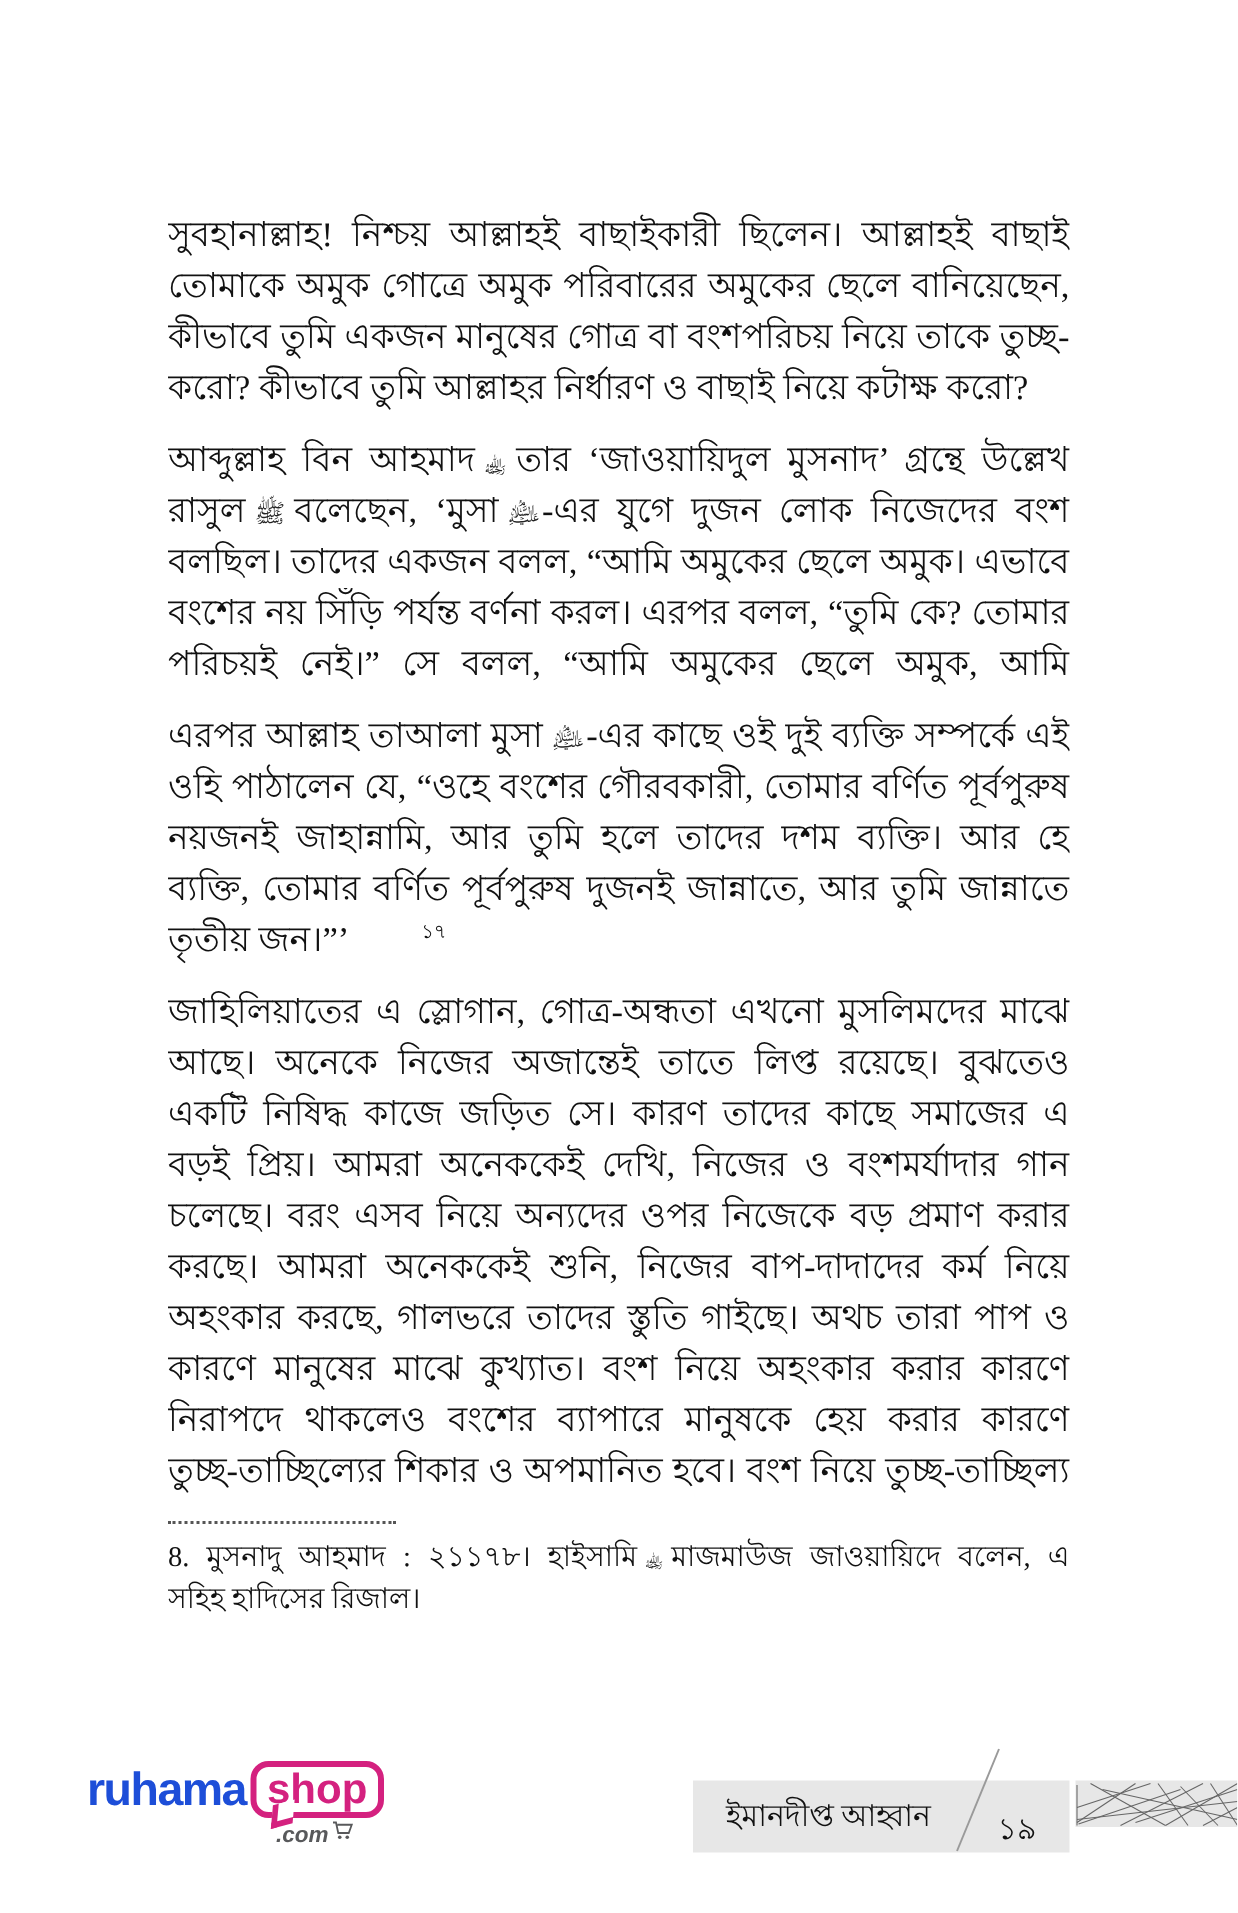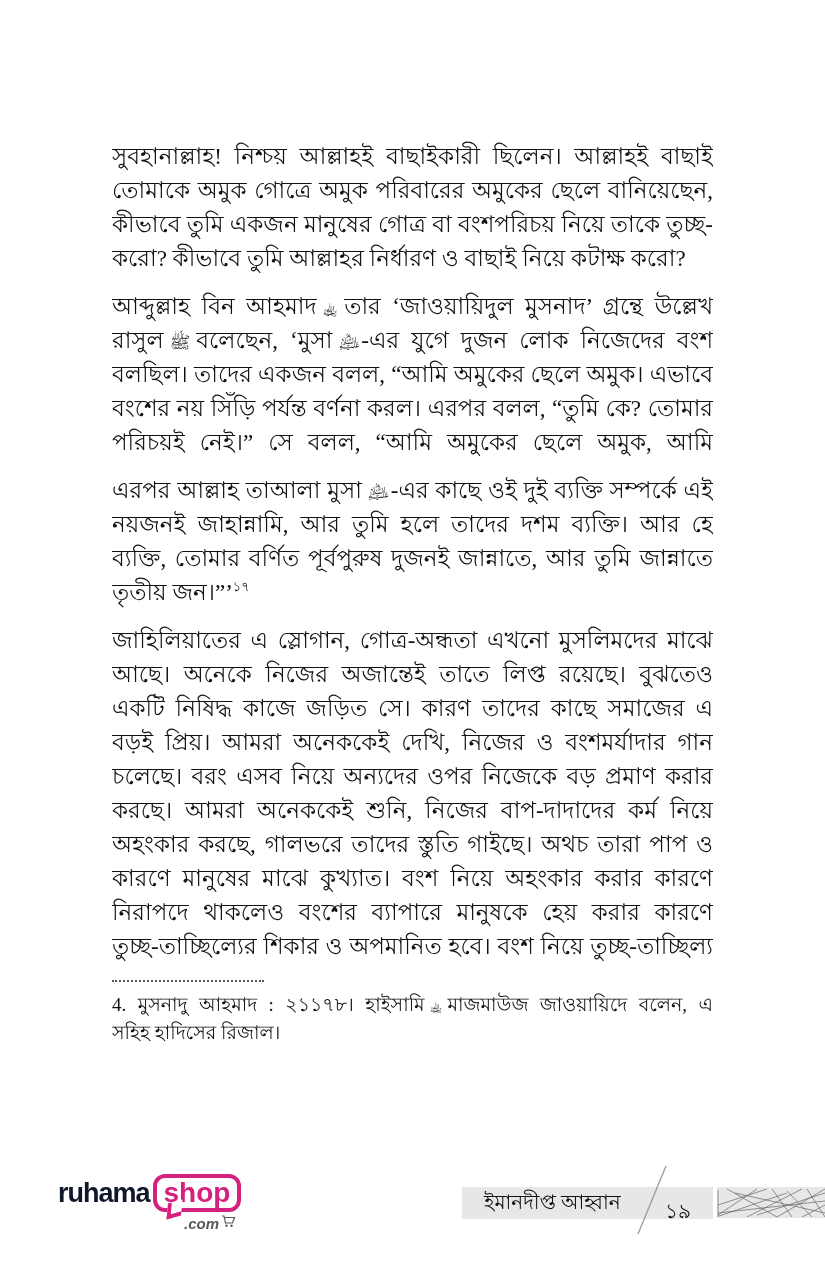--- a/index.html
+++ b/index.html
@@ -9,54 +9,54 @@
     overflow:hidden;
   }
   
   .content{position:absolute;left:112px;top:140px;width:601px;font-size:23px;}
   .para{margin:0 0 14px 0;}
   .bline{
     height:34px;line-height:34px;overflow:hidden;
     text-align:justify;text-align-last:justify;
   }
   .bline.short{text-align:right;text-align-last:left;}
-  sup.fnref{font-size:13px;line-height:0;vertical-align:super;}
+  sup.fnref{font-size:13px;line-height:0;vertical-align:super;margin-left:48px;}
   .honorific{font-size:17px;color:#222;margin:0 6px;}
   .honorific.tight{margin-right:1px;}
   
   .fnblock{margin-top:16px;}
   .fnrule{width:152px;height:0;border-top:2px dotted #555;margin:0 0 9px 0;}
   .fnline{
     font-size:19px;height:28px;line-height:28px;overflow:hidden;
     text-align:justify;text-align-last:justify;
   }
   .fnline.short{text-align:right;text-align-last:left;}
   .fn-honorific{font-size:14px;color:#222;margin:0 5px;}
   
   .logo{position:absolute;left:58px;top:1174px;width:190px;
         font-family:"Liberation Sans","DejaVu Sans",sans-serif;}
   .logo-row{display:flex;align-items:center;}
-  .logo-name{font-size:27px;font-weight:bold;color:#0f172a;letter-spacing:-1px;}
+  .logo-name{font-size:31px;font-weight:bold;color:#1d4ed8;letter-spacing:-1px;}
   .logo-bubble{
     position:relative;display:inline-block;margin-left:3px;
     border:4px solid #d4217f;border-radius:12px;padding:0 7px;
     font-size:28px;font-weight:bold;color:#d4217f;line-height:30px;background:#fff;
   }
   .logo-bubble::after{
     content:"";position:absolute;left:10px;bottom:-9px;width:11px;height:11px;
     background:#fff;border-left:4px solid #d4217f;border-bottom:4px solid #d4217f;
     transform:rotate(-15deg) skewX(-20deg);
   }
   .logo-com-row{display:flex;justify-content:flex-end;align-items:center;
                 margin-top:2px;padding-right:12px;font-style:italic;}
   .logo-com{font-size:15px;font-weight:bold;color:#58595b;}
   .cart{margin-left:2px;}
   
   .footer-bar{
-    position:absolute;left:462px;top:1187px;width:251px;height:32px;
+    position:absolute;left:462px;top:1187px;width:251px;height:48px;
     background:#e7e7e7;display:flex;align-items:center;
   }
   .bar-title{flex:1;padding-left:22px;font-size:20px;color:#111;}
   .bar-page{padding-right:22px;font-size:20px;color:#111;margin-top:19px;}
   .slash-svg{position:absolute;left:628px;top:1164px;}
   .footer-art{
     position:absolute;left:717px;top:1187px;width:108px;height:31px;background:#e7e7e7;
   }
   .footer-art svg{display:block;}
 </style>
@@ -77,20 +77,21 @@
     <div class="para">
       <div class="bline"><span>আব্দুল্লাহ বিন আহমাদ</span><span class="honorific">﵀</span><span>তার ‘জাওয়ায়িদুল মুসনাদ’ গ্রন্থে উল্লেখ করেন,</span></div>
       <div class="bline"><span>রাসুল</span><span class="honorific">ﷺ</span><span>বলেছেন, ‘মুসা</span><span class="honorific tight">﵇</span><span>-এর যুগে দুজন লোক নিজেদের বংশ নিয়ে কথা</span></div>
       <div class="bline">বলছিল। তাদের একজন বলল, “আমি অমুকের ছেলে অমুক। এভাবে সে</div>
       <div class="bline">বংশের নয় সিঁড়ি পর্যন্ত বর্ণনা করল। এরপর বলল, “তুমি কে? তোমার তো</div>
       <div class="bline">পরিচয়ই নেই।” সে বলল, “আমি অমুকের ছেলে অমুক, আমি মুসলিম।”</div>
     </div>
 
     <div class="para">
       <div class="bline"><span>এরপর আল্লাহ তাআলা মুসা</span><span class="honorific tight">﵇</span><span>-এর কাছে ওই দুই ব্যক্তি সম্পর্কে এই মর্মে</span></div>
+      <div class="bline">ওহি পাঠালেন যে, “ওহে বংশের গৌরবকারী, তোমার বর্ণিত পূর্বপুরুষ</div>
       <div class="bline">নয়জনই জাহান্নামি, আর তুমি হলে তাদের দশম ব্যক্তি। আর হে মুসলিম</div>
       <div class="bline">ব্যক্তি, তোমার বর্ণিত পূর্বপুরুষ দুজনই জান্নাতে, আর তুমি জান্নাতে তাদের</div>
       <div class="bline short"><span>তৃতীয় জন।”’</span><sup class="fnref">১৭</sup></div>
     </div>
 
 
     <div class="para">
       <div class="bline">জাহিলিয়াতের এ স্লোগান, গোত্র-অন্ধতা এখনো মুসলিমদের মাঝে ছড়িয়ে</div>
       <div class="bline">আছে। অনেকে নিজের অজান্তেই তাতে লিপ্ত রয়েছে। বুঝতেও পারছে না যে,</div>
       <div class="bline">একটি নিষিদ্ধ কাজে জড়িত সে। কারণ তাদের কাছে সমাজের এ নোংরামিটা</div>
@@ -98,21 +99,21 @@
       <div class="bline">চলেছে। বরং এসব নিয়ে অন্যদের ওপর নিজেকে বড় প্রমাণ করার চেষ্টা</div>
       <div class="bline">করছে। আমরা অনেককেই শুনি, নিজের বাপ-দাদাদের কর্ম নিয়ে মিথ্যে</div>
       <div class="bline">অহংকার করছে, গালভরে তাদের স্তুতি গাইছে। অথচ তারা পাপ ও অবাধ্যতার</div>
       <div class="bline">কারণে মানুষের মাঝে কুখ্যাত। বংশ নিয়ে অহংকার করার কারণে আমরা</div>
       <div class="bline">নিরাপদে থাকলেও বংশের ব্যাপারে মানুষকে হেয় করার কারণে অনেকেই</div>
       <div class="bline">তুচ্ছ-তাচ্ছিল্যের শিকার ও অপমানিত হবে। বংশ নিয়ে তুচ্ছ-তাচ্ছিল্য হলো,</div>
     </div>
 
     <div class="fnblock">
       <div class="fnrule"></div>
-      <div class="fnline"><span>4. মুসনাদু আহমাদ : ২১১৭৮। হাইসামি</span><span class="fn-honorific">﵀</span><span>মাজমাউজ জাওয়ায়িদে বলেন, এ হাদিসের রিজাল</span></div>
+      <div class="fnline"><span>8. মুসনাদু আহমাদ : ২১১৭৮। হাইসামি</span><span class="fn-honorific">﵀</span><span>মাজমাউজ জাওয়ায়িদে বলেন, এ হাদিসের রিজাল</span></div>
       <div class="fnline short">সহিহ হাদিসের রিজাল।</div>
     </div>
 
   </div>
 
   <div class="logo">
     <div class="logo-row">
       <span class="logo-name">ruhama</span>
       <span class="logo-bubble"><span>shop</span></span>
     </div>

